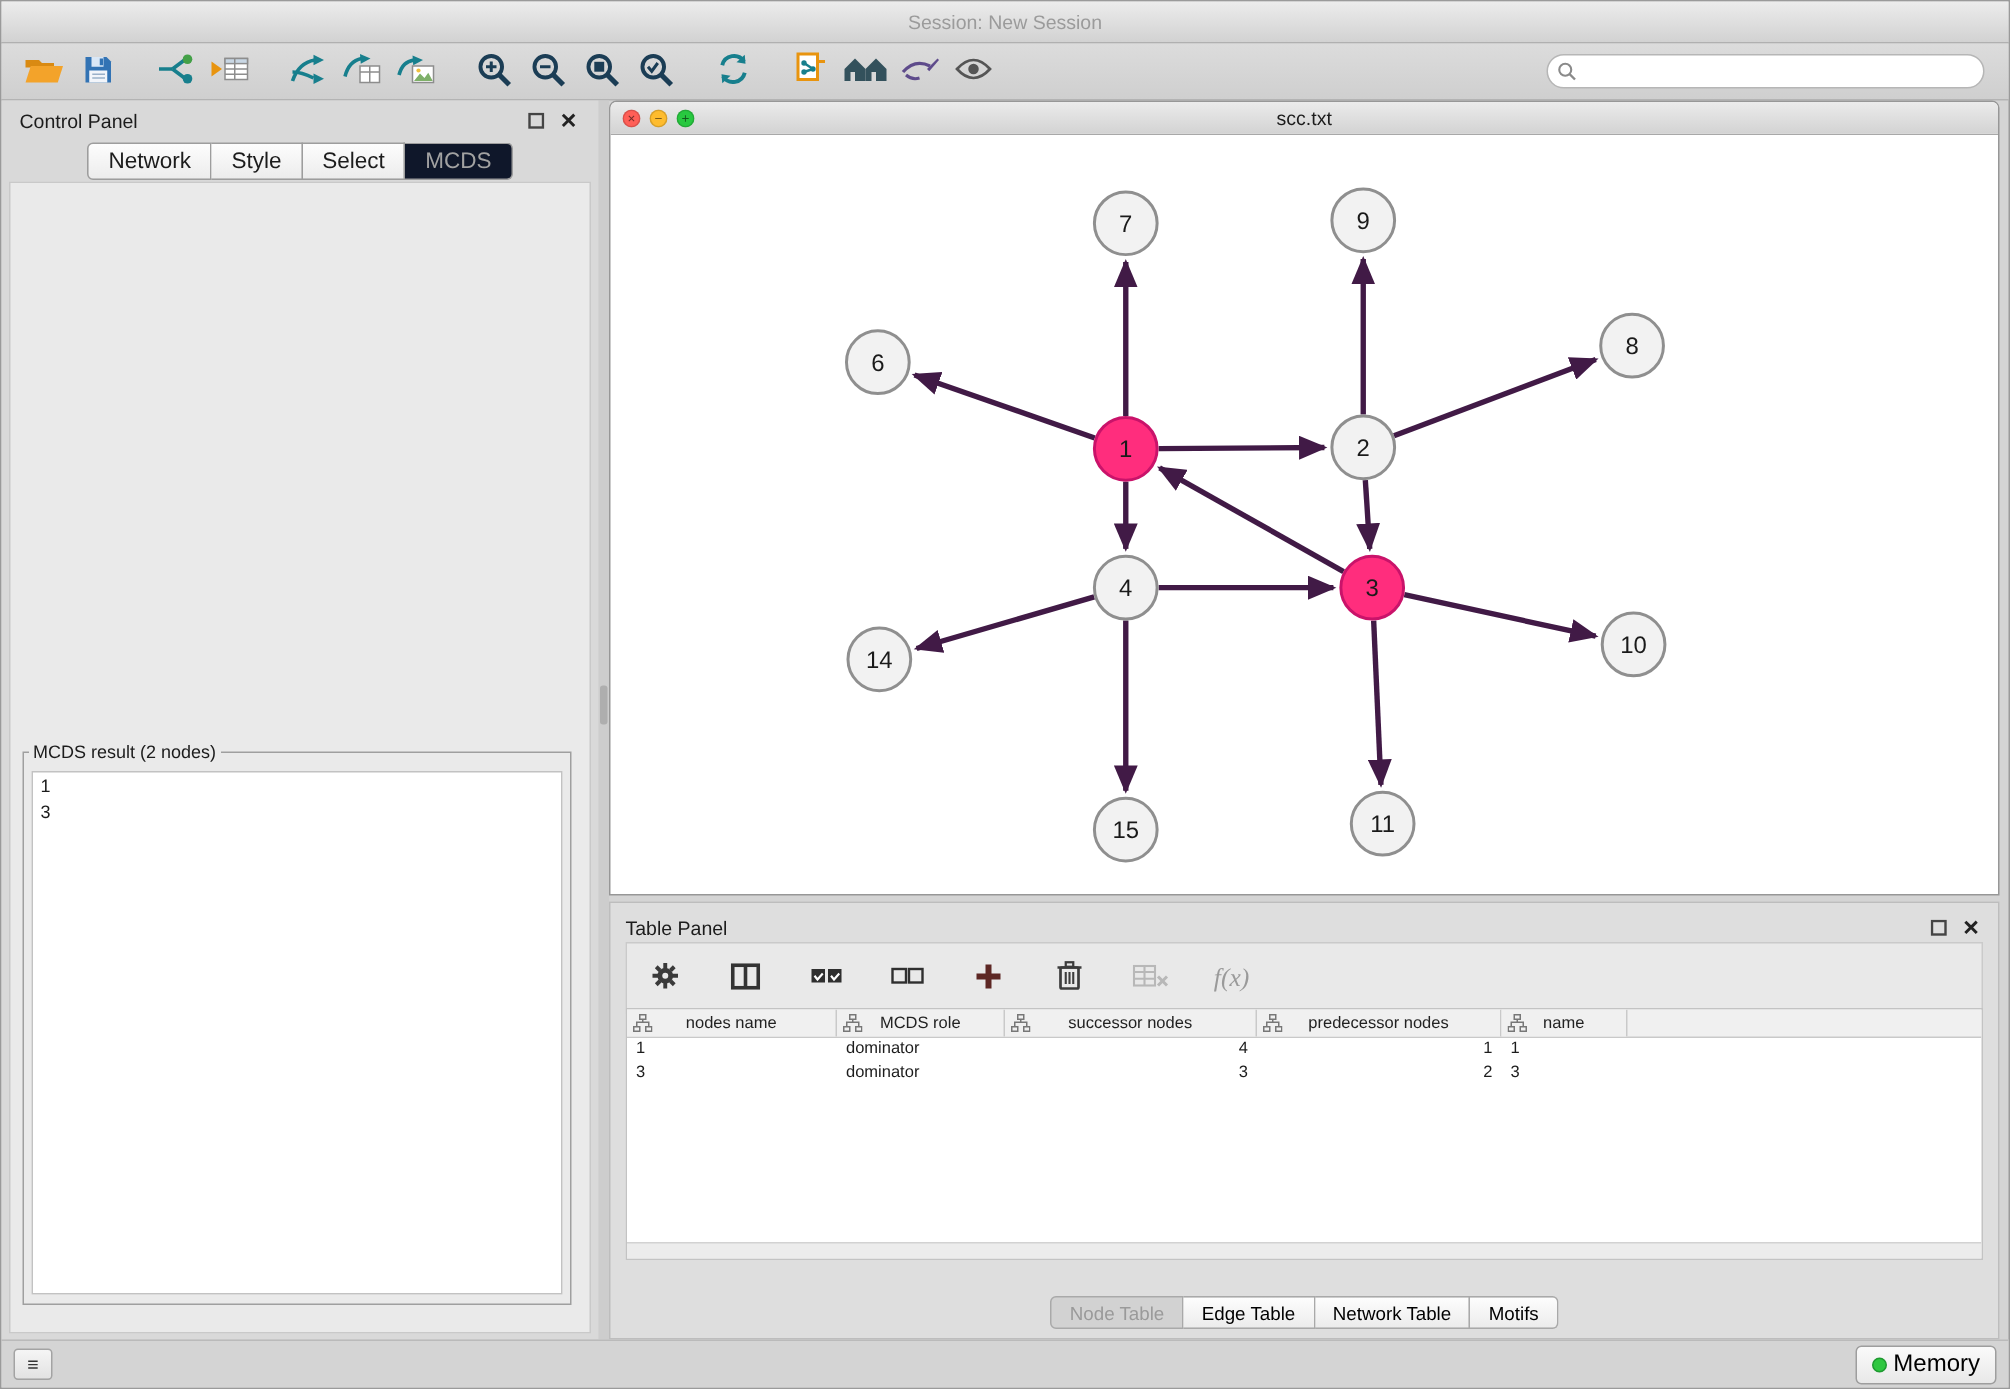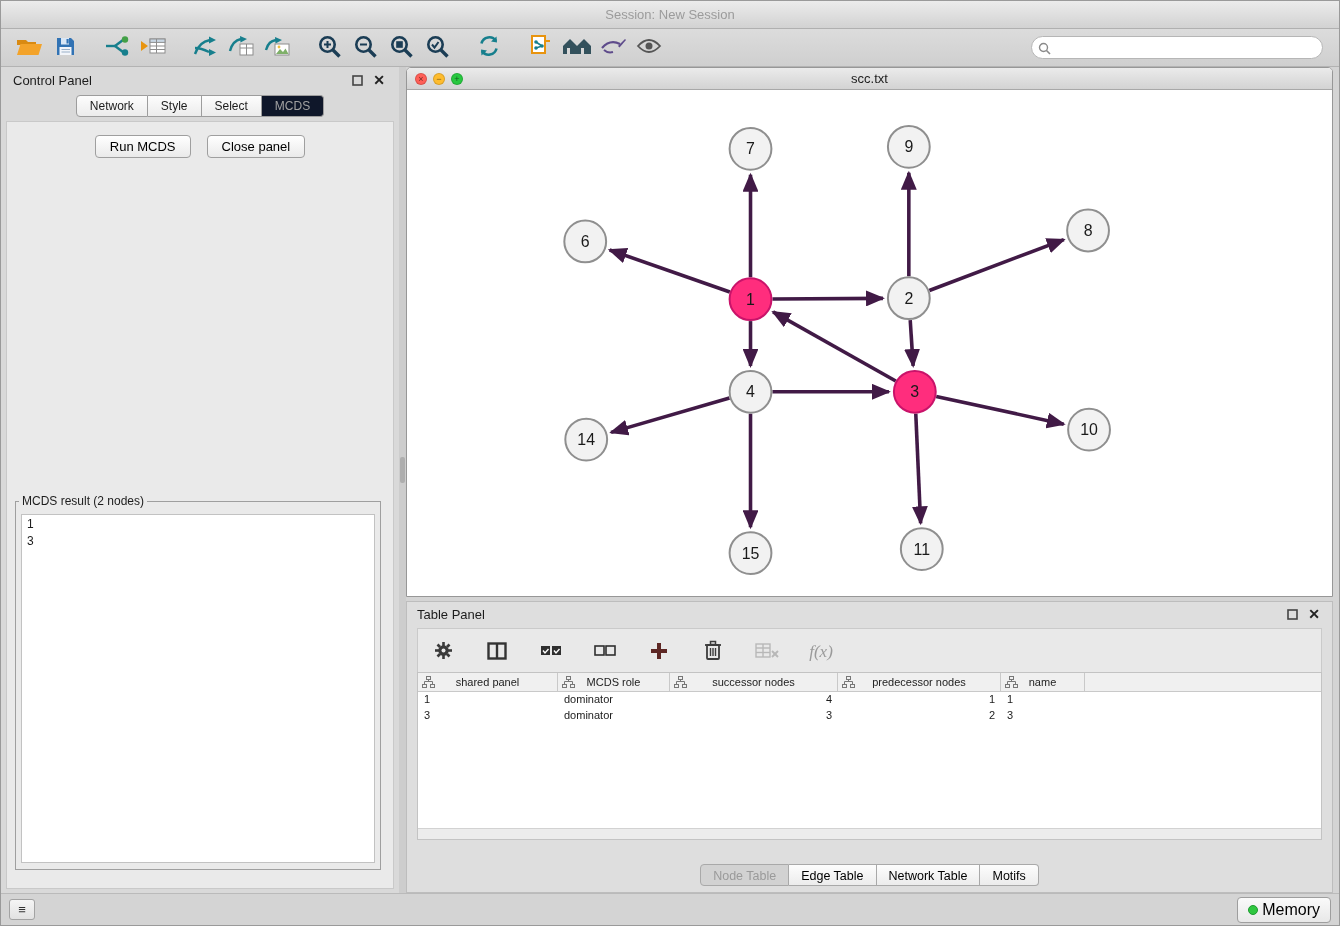--- a/index.html
+++ b/index.html
@@ -50,21 +50,21 @@
     height:26px; display:flex; align-items:center; padding:0 12px;
     font-size:13px;
   }
   .cp-header .spacer { flex:1; }
   .panel-btn { width:16px; height:16px; display:flex; align-items:center; justify-content:center;
     border:none; background:transparent; margin-left:6px; font-size:14px; font-weight:bold; color:#222; }
   .cp-tabs { display:flex; justify-content:center; margin-top:2px; }
   .cp-tab {
     border:1px solid #9d9d9d; border-left-width:0;
     background:linear-gradient(#fdfdfd,#ececec);
-    padding:3px 13px; font-size:12px; cursor:default;
+    padding:3px 13px; font-size:15px; cursor:default;
   }
   .cp-tab:first-child { border-left-width:1px; border-radius:4px 0 0 4px; }
   .cp-tab:last-child { border-radius:0 4px 4px 0; }
   .cp-tab.active { background:#0f172a; color:#a2a2a2; }
   .cp-content {
     position:absolute; left:5px; right:5px; top:54px; bottom:4px;
     background:#eaeaea; border:1px solid #c9c9c9;
   }
   .opt-label { text-align:center; font-size:13px; margin-top:22px; }
   .dropdown {
@@ -109,21 +109,21 @@
         text-align:center; color:rgba(0,0,0,.55); border:0.5px solid rgba(0,0,0,.15); }
   .tl.red    { background:#ff5f57; }
   .tl.yellow { background:#febc2e; }
   .tl.green  { background:#28c840; }
   #net-svg { display:block; width:100%; height:506px; }
   
   .table-panel {
     position:absolute; left:405px; top:600px; right:6px; bottom:32px;
     background:#dedede; border:1px solid #bdbdbd;
   }
-  .tp-header { height:24px; display:flex; align-items:center; padding:0 10px; font-size:13px; }
+  .tp-header { height:24px; display:flex; align-items:flex-end; padding:0 10px; font-size:13px; }
   .tp-header .spacer { flex:1; }
   .tp-toolbar {
     margin:2px 10px 0; height:48px; background:#e9e9e9; border:1px solid #cacaca;
     display:flex; align-items:center; gap:24px; padding:0 10px;
   }
   .tp-btn { width:30px; height:30px; border:none; background:transparent;
     display:flex; align-items:center; justify-content:center; cursor:default; }
   .fx { font-family:"Liberation Serif", serif; font-style:italic; font-size:17px; color:#9a9a9a; }
   .tp-tablewrap {
     position:absolute; left:10px; right:10px; top:70px; bottom:52px;
@@ -349,24 +349,20 @@
       </button>
     <button class="panel-btn">✕</button>
   </div>
   <div class="cp-tabs">
     <span class="cp-tab">Network</span>
     <span class="cp-tab">Style</span>
     <span class="cp-tab">Select</span>
     <span class="cp-tab active">MCDS</span>
   </div>
   <div class="cp-content">
-    <div class="cp-buttons">
-      <button>Run MCDS</button>
-      <button>Close panel</button>
-    </div>
     <fieldset class="result-fieldset">
       <legend>MCDS result (2 nodes)</legend>
       <div class="result-box">
           <div>1</div>
           <div>3</div>
         </div>
     </fieldset>
   </div>
 </div>
 
@@ -538,21 +534,21 @@
   </div>
   <div class="tp-tablewrap">
     <div class="tp-head" id="tp-head">
         <div class="th" style="width: 140px;">
           <span class="tree"><svg width="13" height="12" viewBox="0 0 13 12">
               <rect x="4.5" y="0.5" width="4" height="3" fill="none" stroke="#777"></rect>
               <rect x="0.5" y="8.5" width="4" height="3" fill="none" stroke="#777"></rect>
               <rect x="8.5" y="8.5" width="4" height="3" fill="none" stroke="#777"></rect>
               <path d="M6.5 3.5 v2 M2.5 8.5 v-3 h8 v3" stroke="#777" fill="none"></path>
             </svg></span>
-          <span>shared panel</span>
+          <span>nodes name</span>
         </div>
         <div class="th" style="width: 112px;">
           <span class="tree"><svg width="13" height="12" viewBox="0 0 13 12">
               <rect x="4.5" y="0.5" width="4" height="3" fill="none" stroke="#777"></rect>
               <rect x="0.5" y="8.5" width="4" height="3" fill="none" stroke="#777"></rect>
               <rect x="8.5" y="8.5" width="4" height="3" fill="none" stroke="#777"></rect>
               <path d="M6.5 3.5 v2 M2.5 8.5 v-3 h8 v3" stroke="#777" fill="none"></path>
             </svg></span>
           <span>MCDS role</span>
         </div>

